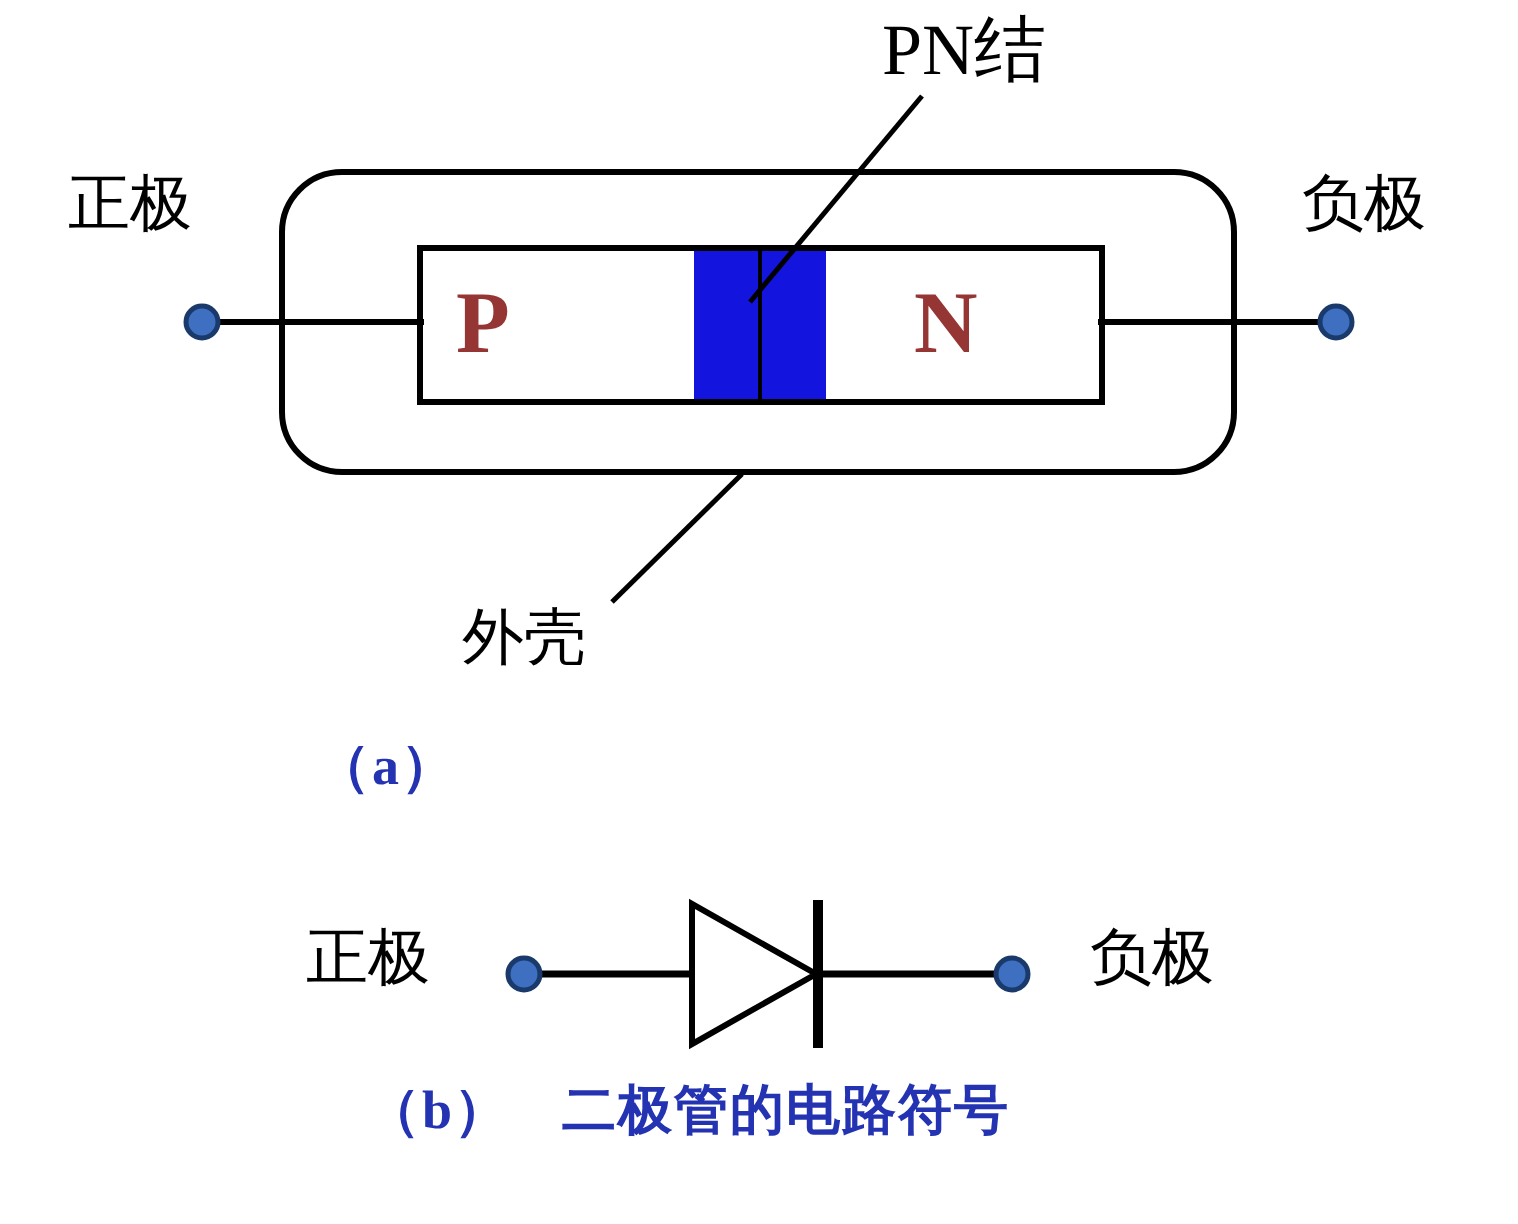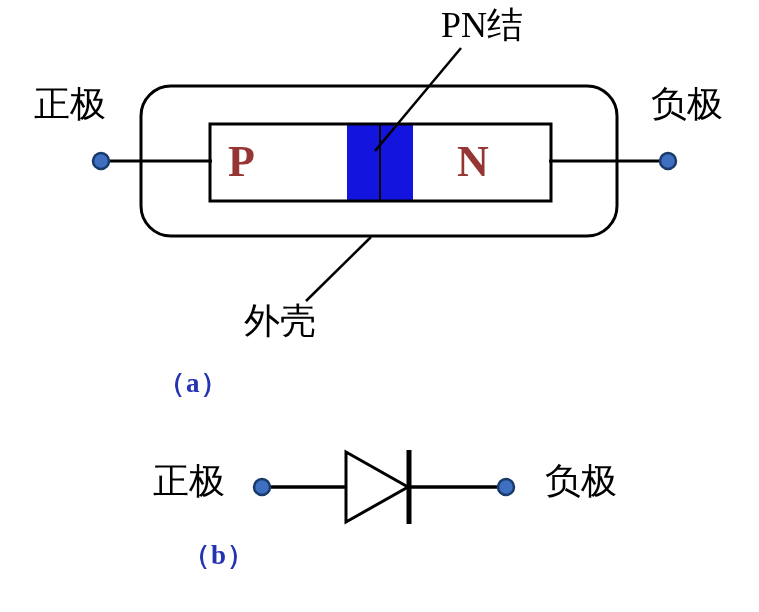--- a/index.html
+++ b/index.html
@@ -11,21 +11,21 @@
     font-family: "Liberation Serif", "DejaVu Serif", serif;
     overflow: hidden;
   }
   #shapes {
     position: absolute;
     left: 0; top: 0;
   }
   .label {
     position: absolute;
     color: #000000;
-    font-size: 36px;
+    font-size: 31px;
     line-height: 1.1;
     white-space: nowrap;
     font-family: "Liberation Serif", "DejaVu Serif", serif;
   }
   .region-letter {
     position: absolute;
     font-size: 44px;
     font-weight: bold;
     line-height: 1;
     font-family: "Liberation Serif", "DejaVu Serif", serif;
@@ -82,27 +82,28 @@
   <div class="label" style="left:441px; top:6px; font-size:36px;">PN结</div>
 
   <div class="label" style="left:34px; top:85px;">正极</div>
 
   <div class="label" style="left:651px; top:85px;">负极</div>
 
   <div class="region-letter" style="left: 228px; top: 140px; color: rgb(150, 54, 52);">P</div>
 
   <div class="region-letter" style="left: 457px; top: 140px; color: rgb(150, 54, 52);">N</div>
 
-  <div class="label" style="left:244px; top:302px;">外壳</div>
+  <div class="label" style="left:231px; top:302px;">外壳</div>
 
   <div class="caption" style="left: 158px; top: 369px; color: rgb(36, 51, 178);">
     <span>（a）</span>
   </div>
 
   <div class="label" style="left:153px; top:462px;">正极</div>
 
   <div class="label" style="left:545px; top:462px;">负极</div>
 
   <div class="caption" style="left: 183px; top: 541px; color: rgb(36, 51, 178);">
     <span>（b）</span>
+    <span>二极管的电路符号</span>
   </div>
 
 </div>
 
 </body></html>

